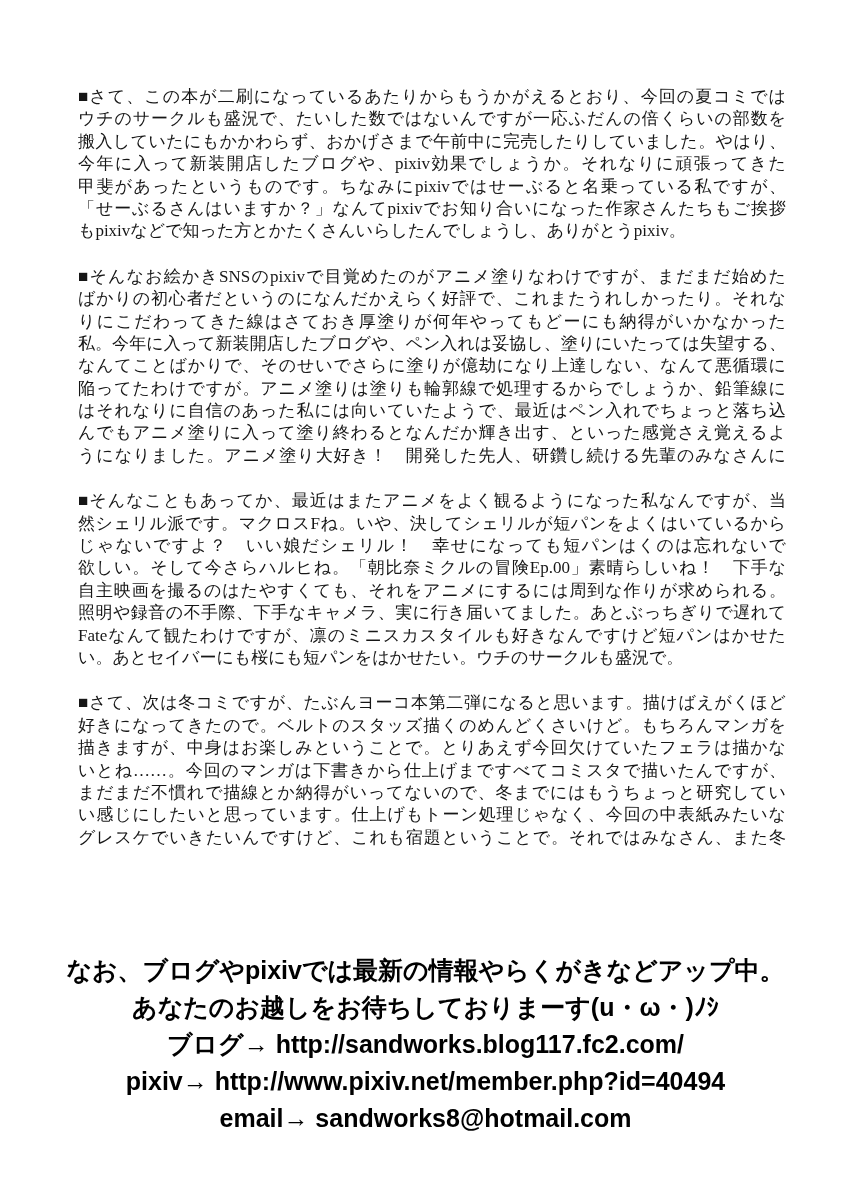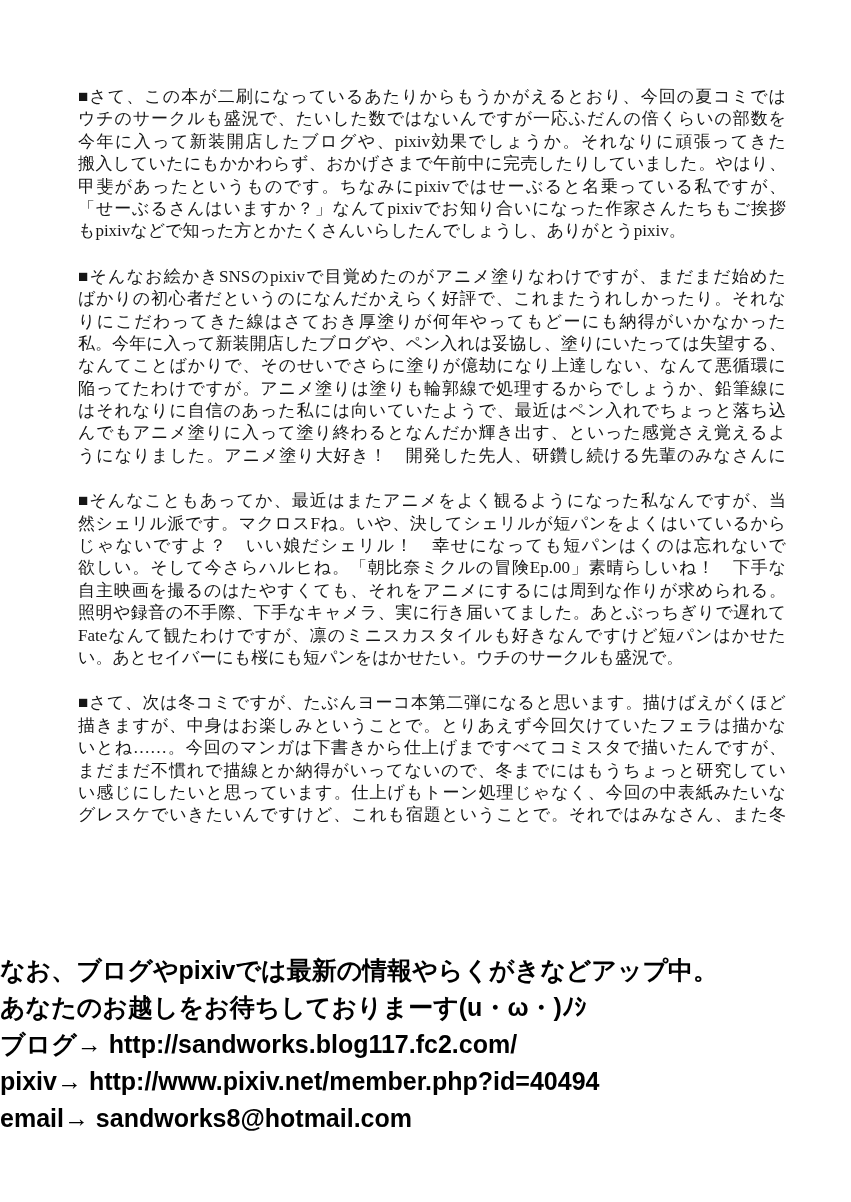--- a/index.html
+++ b/index.html
@@ -36,42 +36,43 @@
     overflow: hidden;
   }
   .line.para-end {
     text-align-last: left;
   }
   .footer {
     position: absolute;
     left: 0;
     top: 952px;
     width: 851px;
+    text-align: center;
     font-family: "Liberation Sans", "DejaVu Sans", sans-serif;
     font-weight: bold;
     font-size: 25px;
     color: #000000;
   }
   .footer-line {
     height: 37px;
     line-height: 37px;
   }
 </style>
 </head>
 <body>
 
 <div class="page">
 
   <div class="body-text">
 
     <div class="para">
       <div class="line">■さて、この本が二刷になっているあたりからもうかがえるとおり、今回の夏コミでは</div>
       <div class="line">ウチのサークルも盛況で、たいした数ではないんですが一応ふだんの倍くらいの部数を</div>
+      <div class="line">搬入していたにもかかわらず、おかげさまで午前中に完売したりしていました。やはり、</div>
       <div class="line">今年に入って新装開店したブログや、pixiv効果でしょうか。それなりに頑張ってきた</div>
-      <div class="line">搬入していたにもかかわらず、おかげさまで午前中に完売したりしていました。やはり、</div>
       <div class="line">甲斐があったというものです。ちなみにpixivではせーぶると名乗っている私ですが、</div>
       <div class="line">「せーぶるさんはいますか？」なんてpixivでお知り合いになった作家さんたちもご挨拶</div>
       <div class="line para-end">もpixivなどで知った方とかたくさんいらしたんでしょうし、ありがとうpixiv。</div>
     </div>
 
     <div class="para">
       <div class="line">■そんなお絵かきSNSのpixivで目覚めたのがアニメ塗りなわけですが、まだまだ始めた</div>
       <div class="line">ばかりの初心者だというのになんだかえらく好評で、これまたうれしかったり。それな</div>
       <div class="line">りにこだわってきた線はさておき厚塗りが何年やってもどーにも納得がいかなかった</div>
       <div class="line">私。今年に入って新装開店したブログや、ペン入れは妥協し、塗りにいたっては失望する、</div>
@@ -88,20 +89,21 @@
       <div class="line">じゃないですよ？　いい娘だシェリル！　幸せになっても短パンはくのは忘れないで</div>
       <div class="line">欲しい。そして今さらハルヒね。「朝比奈ミクルの冒険Ep.00」素晴らしいね！　下手な</div>
       <div class="line">自主映画を撮るのはたやすくても、それをアニメにするには周到な作りが求められる。</div>
       <div class="line">照明や録音の不手際、下手なキャメラ、実に行き届いてました。あとぶっちぎりで遅れて</div>
       <div class="line">Fateなんて観たわけですが、凛のミニスカスタイルも好きなんですけど短パンはかせた</div>
       <div class="line para-end">い。あとセイバーにも桜にも短パンをはかせたい。ウチのサークルも盛況で。</div>
     </div>
 
     <div class="para">
       <div class="line">■さて、次は冬コミですが、たぶんヨーコ本第二弾になると思います。描けばえがくほど</div>
+      <div class="line">好きになってきたので。ベルトのスタッズ描くのめんどくさいけど。もちろんマンガを</div>
       <div class="line">描きますが、中身はお楽しみということで。とりあえず今回欠けていたフェラは描かな</div>
       <div class="line">いとね……。今回のマンガは下書きから仕上げまですべてコミスタで描いたんですが、</div>
       <div class="line">まだまだ不慣れで描線とか納得がいってないので、冬までにはもうちょっと研究してい</div>
       <div class="line">い感じにしたいと思っています。仕上げもトーン処理じゃなく、今回の中表紙みたいな</div>
       <div class="line para-end">グレスケでいきたいんですけど、これも宿題ということで。それではみなさん、また冬に！</div>
     </div>
 
   </div>
 
   <div class="footer">

